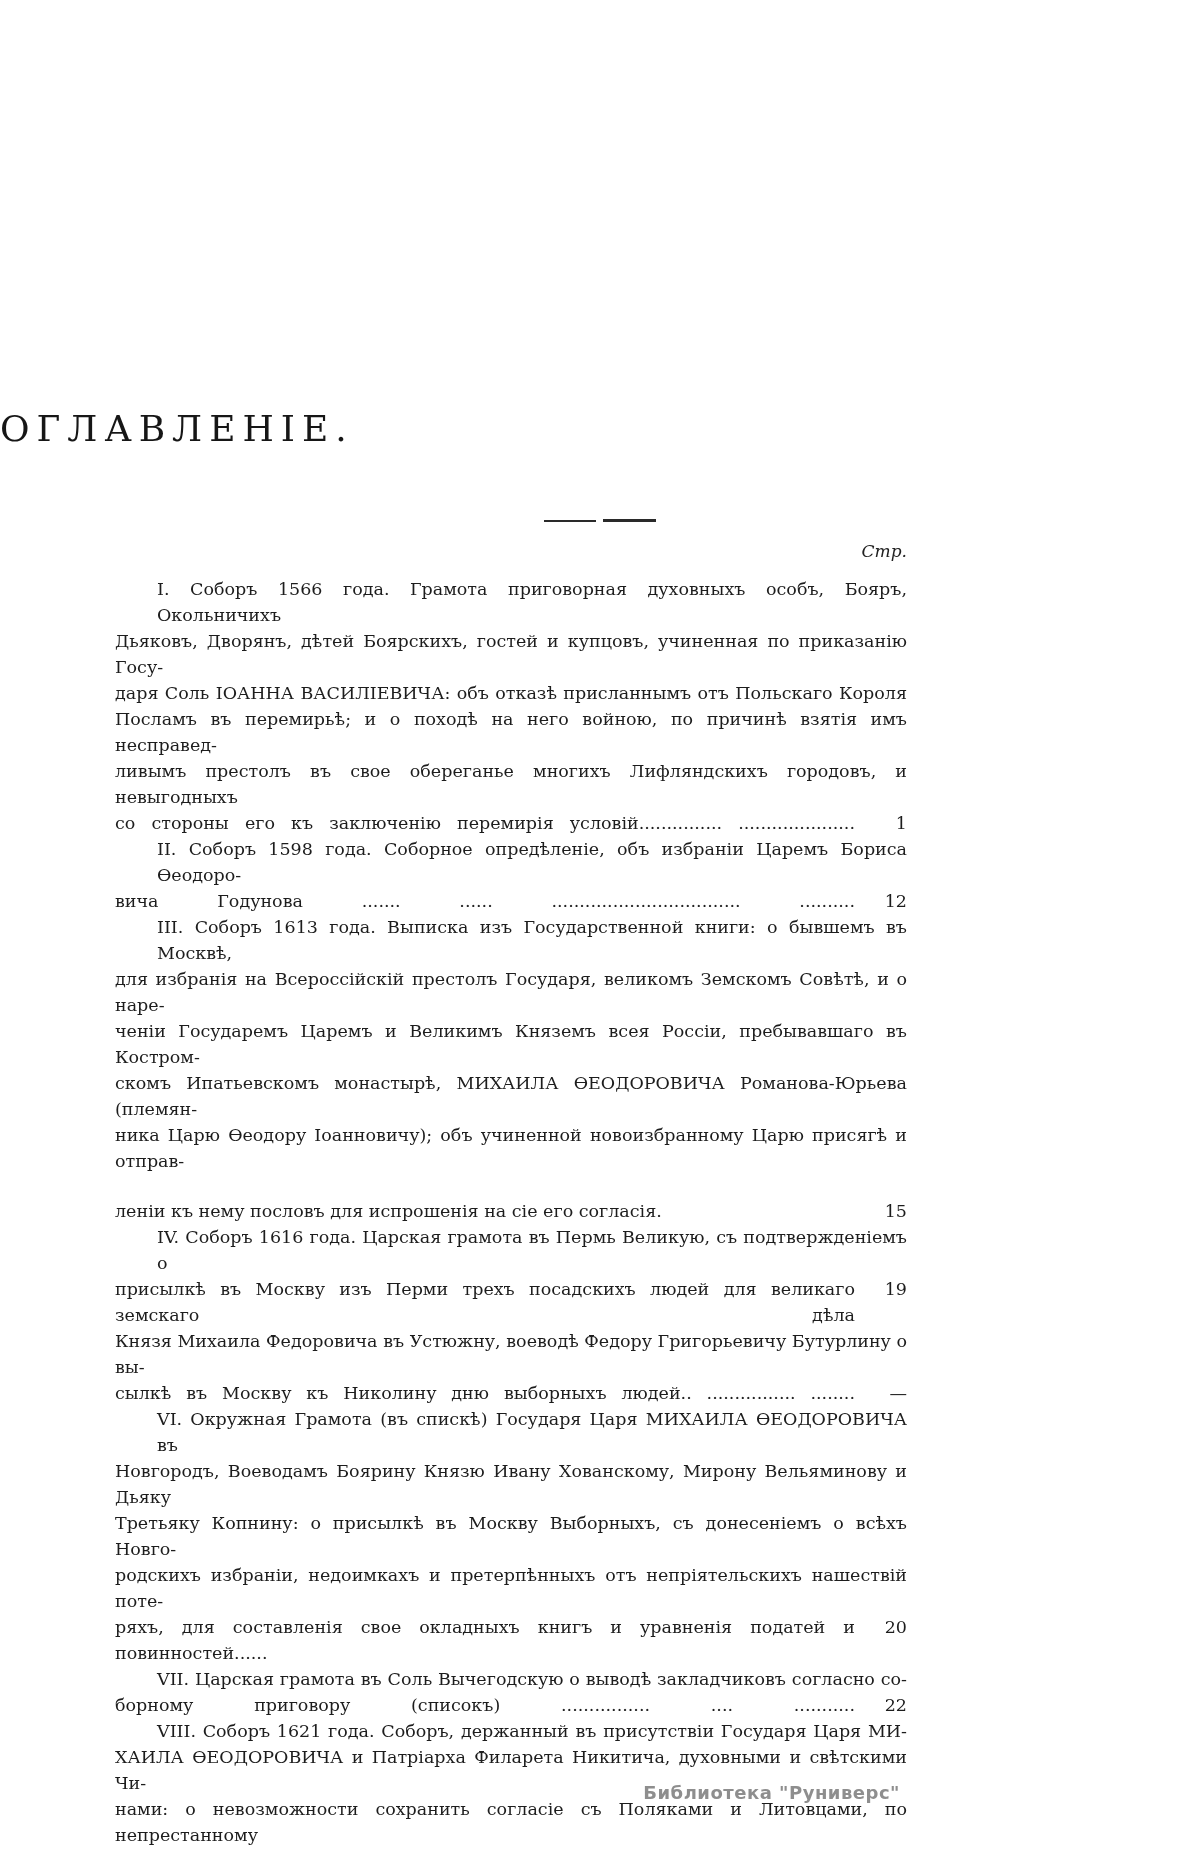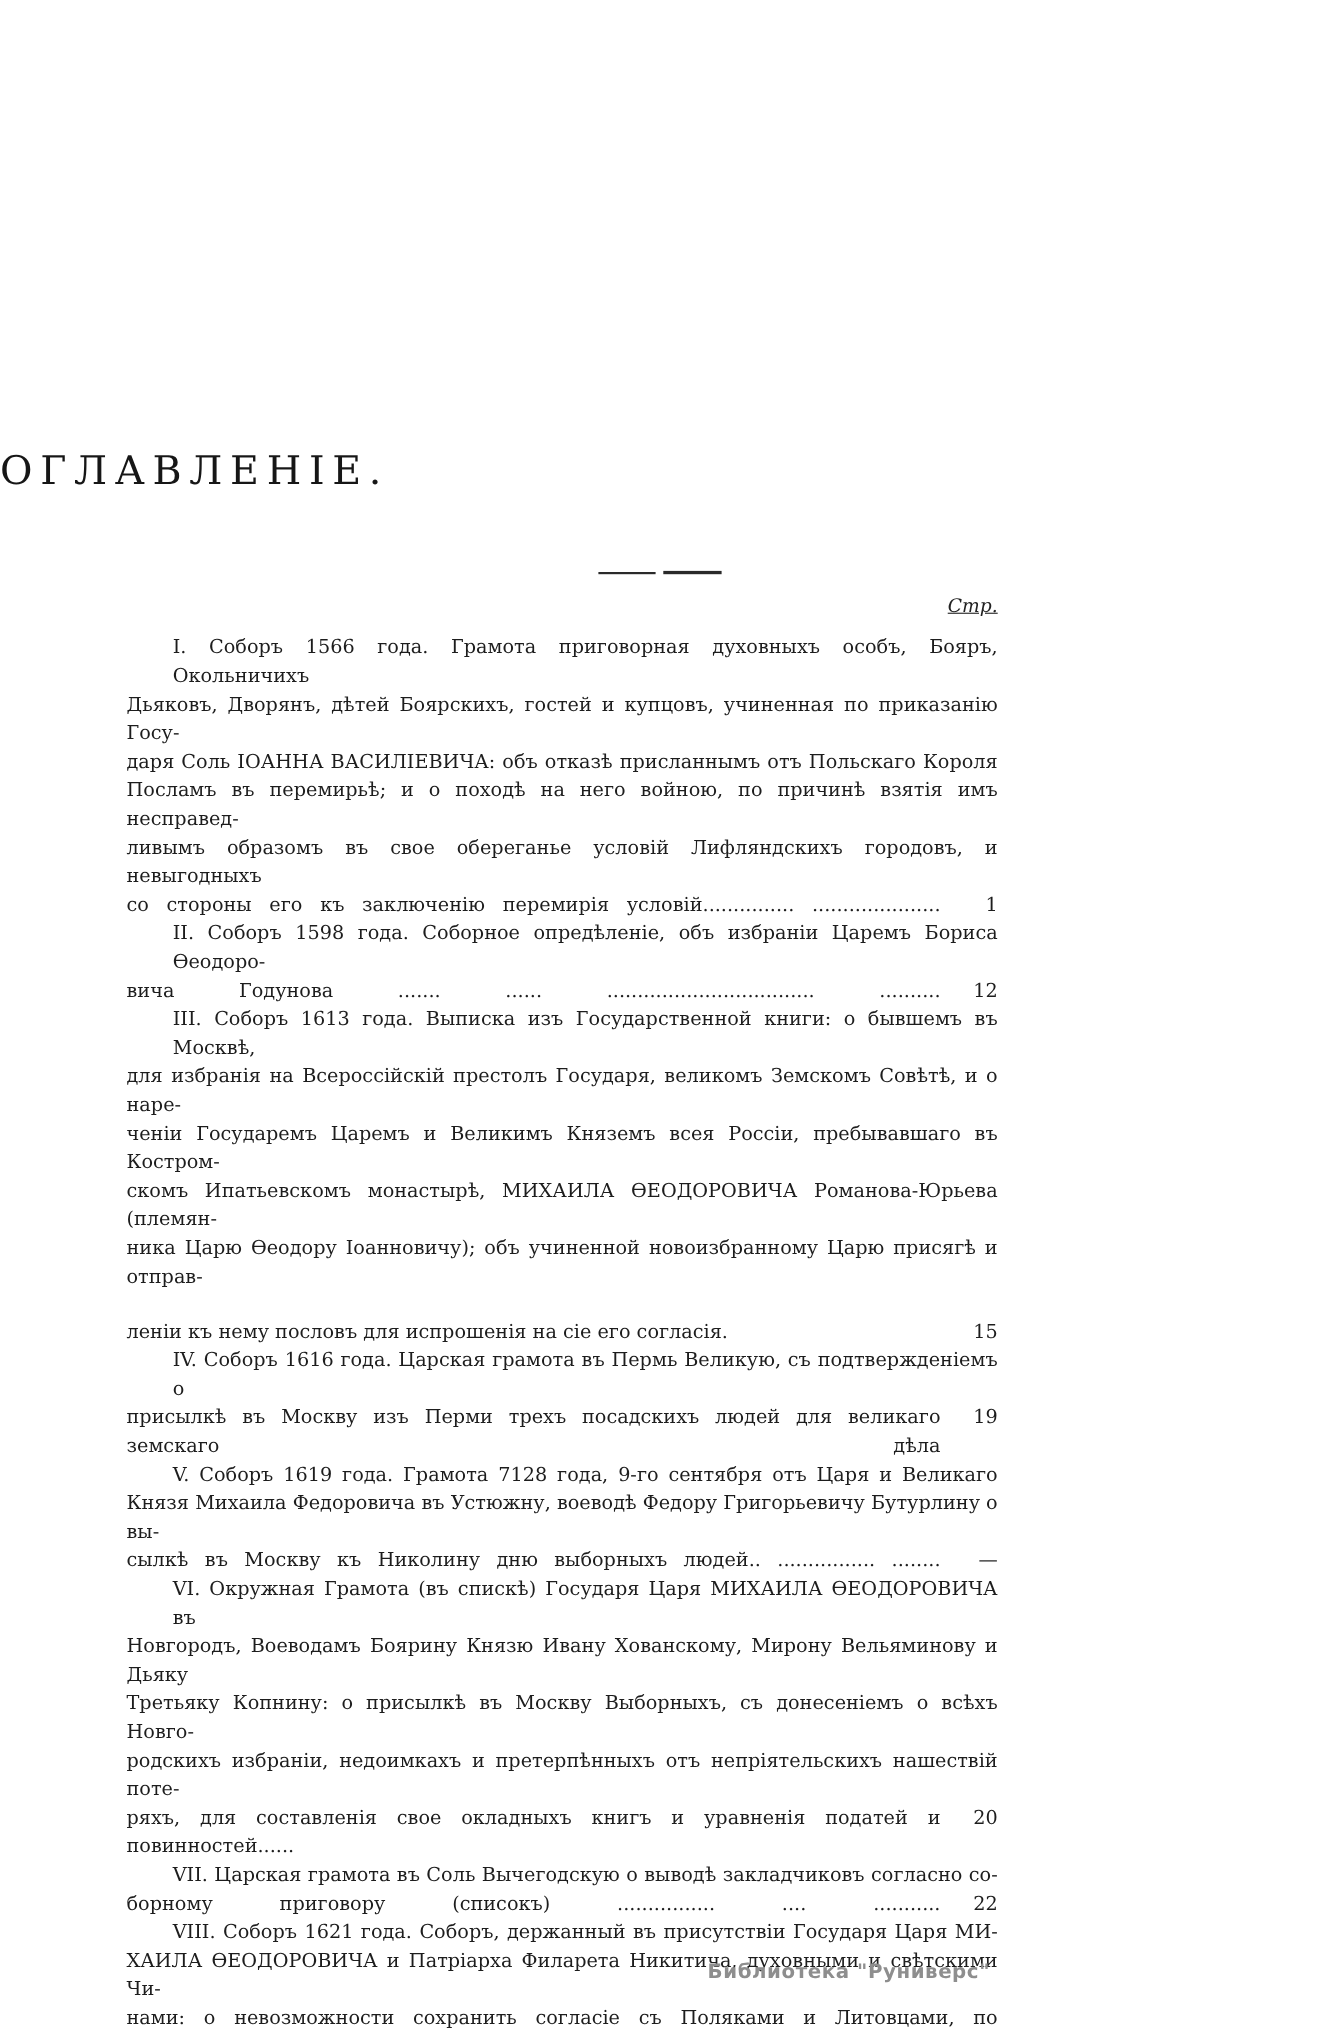--- a/index.html
+++ b/index.html
@@ -19,21 +19,21 @@
   }
   .title-divider{
     position:absolute;top:519px;left:50%;transform:translateX(-50%);
     width:112px;display:flex;gap:7px;align-items:center;
   }
   .title-divider .seg{height:2px;background:#2a2a2a;}
   .title-divider .seg.a{width:52px;}
   .title-divider .seg.b{width:53px;height:3px;}
   .col-header{
     position:absolute;top:541px;left:115px;width:792px;
-    text-align:right;font-style:italic;font-size:17px;color:#222;text-decoration:underline;
+    text-align:right;font-style:italic;font-size:17px;color:#222;
   }
   .toc{
     position:absolute;top:576px;left:115px;width:792px;
     font-size:17.5px;line-height:26px;
   }
   .toc-line{
     text-align:justify;
     text-align-last:justify;
     min-height:26px;
   }
@@ -63,33 +63,32 @@
     <span class="seg b"></span>
   </div>
 
   <div class="col-header">Стр.</div>
 
   <div class="toc">
       <div class="toc-line indent">I. Соборъ 1566 года. Грамота приговорная духовныхъ особъ, Бояръ, Окольничихъ</div>
       <div class="toc-line">Дьяковъ, Дворянъ, дѣтей Боярскихъ, гостей и купцовъ, учиненная по приказанію Госу-</div>
       <div class="toc-line">даря Соль ІОАННА ВАСИЛІЕВИЧА: объ отказѣ присланнымъ отъ Польскаго Короля</div>
       <div class="toc-line">Посламъ въ перемирьѣ; и о походѣ на него войною, по причинѣ взятія имъ несправед-</div>
-      <div class="toc-line">ливымъ образомъ въ свое обереганье условій Лифляндскихъ городовъ, и невыгодныхъ</div>
+      <div class="toc-line">ливымъ престолъ въ свое обереганье многихъ Лифляндскихъ городовъ, и невыгодныхъ</div>
       <div class="toc-line withpage"><span>со стороны его къ заключенію перемирія условій............... .....................</span><span class="pagenum">1</span></div>
       <div class="toc-line indent">II. Соборъ 1598 года. Соборное опредѣленіе, объ избраніи Царемъ Бориса Ѳеодоро-</div>
       <div class="toc-line withpage"><span>вича Годунова ....... ......   ..................................   ..........</span><span class="pagenum">12</span></div>
       <div class="toc-line indent">III. Соборъ 1613 года. Выписка изъ Государственной книги: о бывшемъ въ Москвѣ,</div>
       <div class="toc-line">для избранія на Всероссійскій престолъ Государя, великомъ Земскомъ Совѣтѣ, и о наре-</div>
       <div class="toc-line">ченіи Государемъ Царемъ и Великимъ Княземъ всея Россіи, пребывавшаго въ Костром-</div>
       <div class="toc-line">скомъ Ипатьевскомъ монастырѣ, МИХАИЛА ѲЕОДОРОВИЧА Романова-Юрьева (племян-</div>
       <div class="toc-line">ника Царю Ѳеодору Іоанновичу); объ учиненной новоизбранному Царю присягѣ и отправ-</div>
       <div class="toc-line withpage shortlast"><span>леніи къ нему пословъ для испрошенія на сіе его согласія.</span><span class="pagenum">15</span></div>
       <div class="toc-line indent">IV. Соборъ 1616 года. Царская грамота въ Пермь Великую, съ подтвержденіемъ о</div>
       <div class="toc-line withpage"><span>присылкѣ въ Москву изъ Перми трехъ посадскихъ людей для великаго земскаго дѣла</span><span class="pagenum">19</span></div>
-      <div class="toc-line indent">V. Соборъ 1619 года. Грамота 7128 года, 9-го сентября отъ Царя и Великаго</div>
       <div class="toc-line">Князя Михаила Федоровича въ Устюжну, воеводѣ Федору Григорьевичу Бутурлину о вы-</div>
       <div class="toc-line withpage"><span>сылкѣ въ Москву къ Николину дню выборныхъ людей.. ................ ........</span><span class="pagenum">—</span></div>
       <div class="toc-line indent">VI. Окружная Грамота (въ спискѣ) Государя Царя МИХАИЛА ѲЕОДОРОВИЧА въ</div>
       <div class="toc-line">Новгородъ, Воеводамъ Боярину Князю Ивану Хованскому, Мирону Вельяминову и Дьяку</div>
       <div class="toc-line">Третьяку Копнину: о присылкѣ въ Москву Выборныхъ, съ донесеніемъ о всѣхъ Новго-</div>
       <div class="toc-line">родскихъ избраніи, недоимкахъ и претерпѣнныхъ отъ непріятельскихъ нашествій поте-</div>
       <div class="toc-line withpage"><span>ряхъ, для составленія свое окладныхъ книгъ и уравненія податей и повинностей......</span><span class="pagenum">20</span></div>
       <div class="toc-line indent">VII. Царская грамота въ Соль Вычегодскую о выводѣ закладчиковъ согласно со-</div>
       <div class="toc-line withpage"><span>борному приговору (списокъ)   ................   ....   ...........</span><span class="pagenum">22</span></div>
       <div class="toc-line indent">VIII. Соборъ 1621 года. Соборъ, держанный въ присутствіи Государя Царя МИ-</div>

